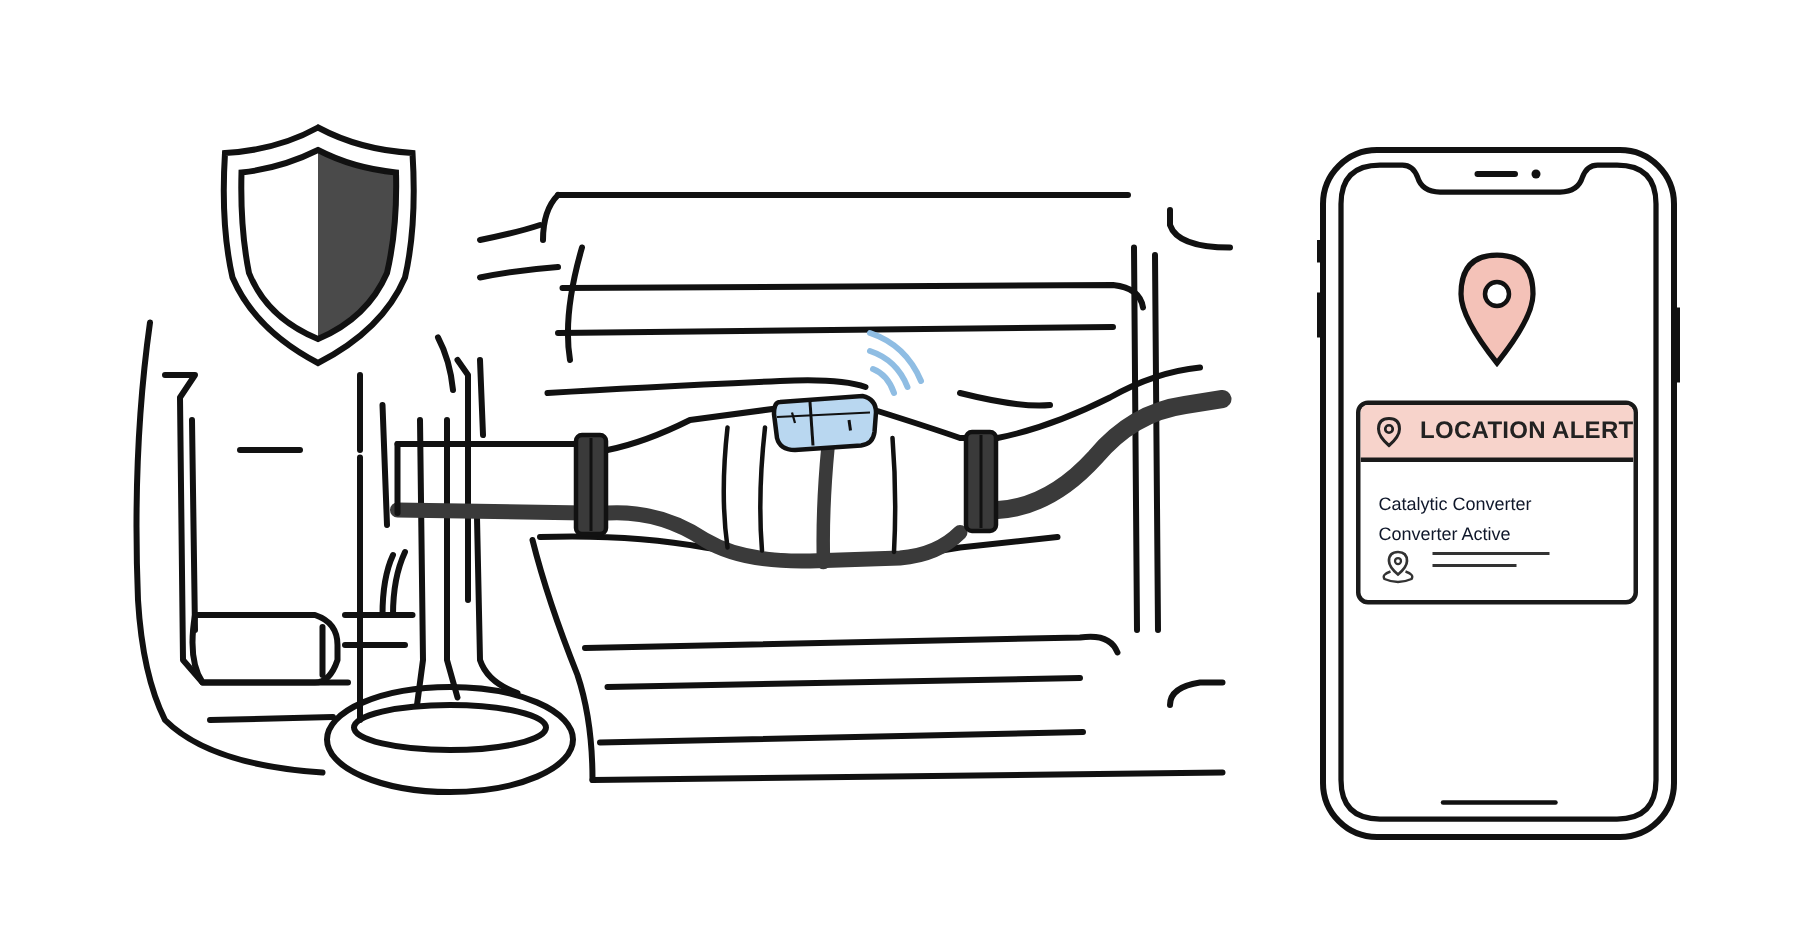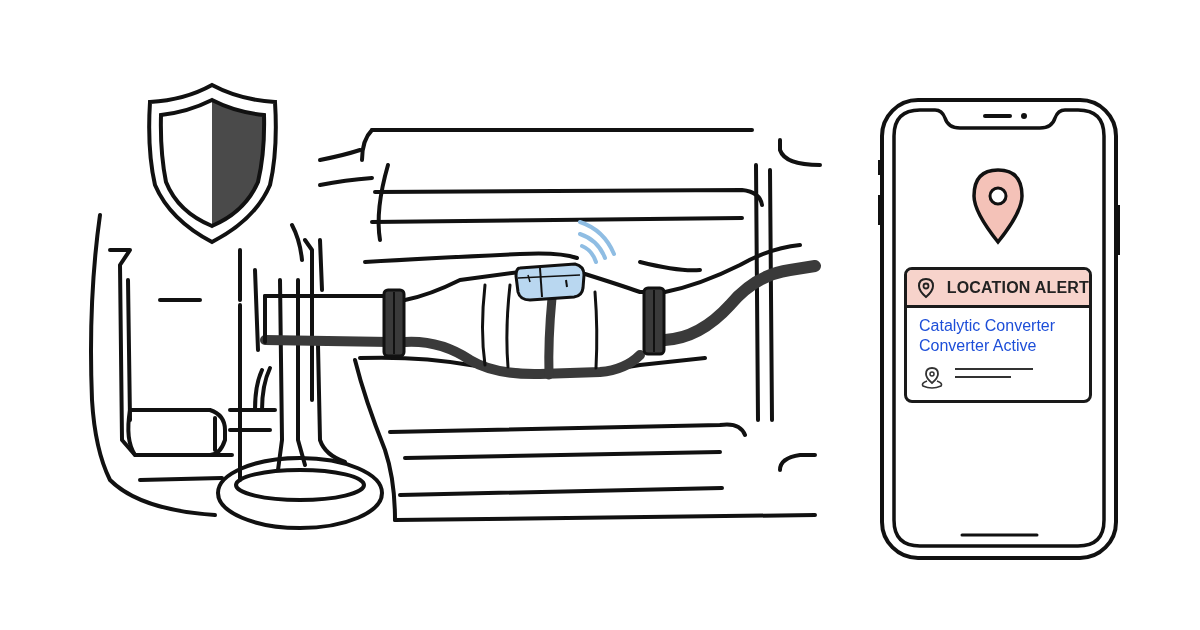--- a/index.html
+++ b/index.html
@@ -4,21 +4,21 @@
 <style>
   html,body{margin:0;padding:0;background:#ffffff;}
   body{width:1200px;height:630px;overflow:hidden;position:relative;font-family:"Liberation Sans",sans-serif;}
   svg{position:absolute;left:0;top:0;}
   .ink{fill:none;stroke:#111;stroke-width:4;stroke-linecap:round;stroke-linejoin:round;}
   .ink3{fill:none;stroke:#111;stroke-width:3;stroke-linecap:round;stroke-linejoin:round;}
   .alert-card{position:absolute;left:904px;top:267px;width:188px;height:136px;border:3px solid #1a1a1a;border-radius:8px;background:#fff;box-sizing:border-box;overflow:hidden;}
   .alert-head{height:38px;background:#f7d3cb;border-bottom:3px solid #1a1a1a;display:flex;align-items:center;padding-left:10px;box-sizing:border-box;justify-content:space-between;}
   .alert-head .pin{width:18px;height:22px;margin-right:8px;}
   .alert-title{font-size:16px;font-weight:bold;color:#222;letter-spacing:0.2px;}
-  .alert-body{padding:8px 12px 0 12px;font-size:16px;color:#1d4ed8;line-height:20px;}
+  .alert-body{padding:18px 12px 0 12px;font-size:12px;color:#0f172a;line-height:20px;}
   .alert-foot{position:absolute;left:12px;bottom:10px;display:flex;align-items:center;}
   .line1{position:absolute;left:36px;top:2px;width:78px;height:2px;background:#333;}
   .line2{position:absolute;left:36px;top:10px;width:56px;height:2px;background:#333;}
 </style>
 </head>
 <body>
 
 <svg width="1200" height="630" viewBox="0 0 1200 630">
 
   <g>

